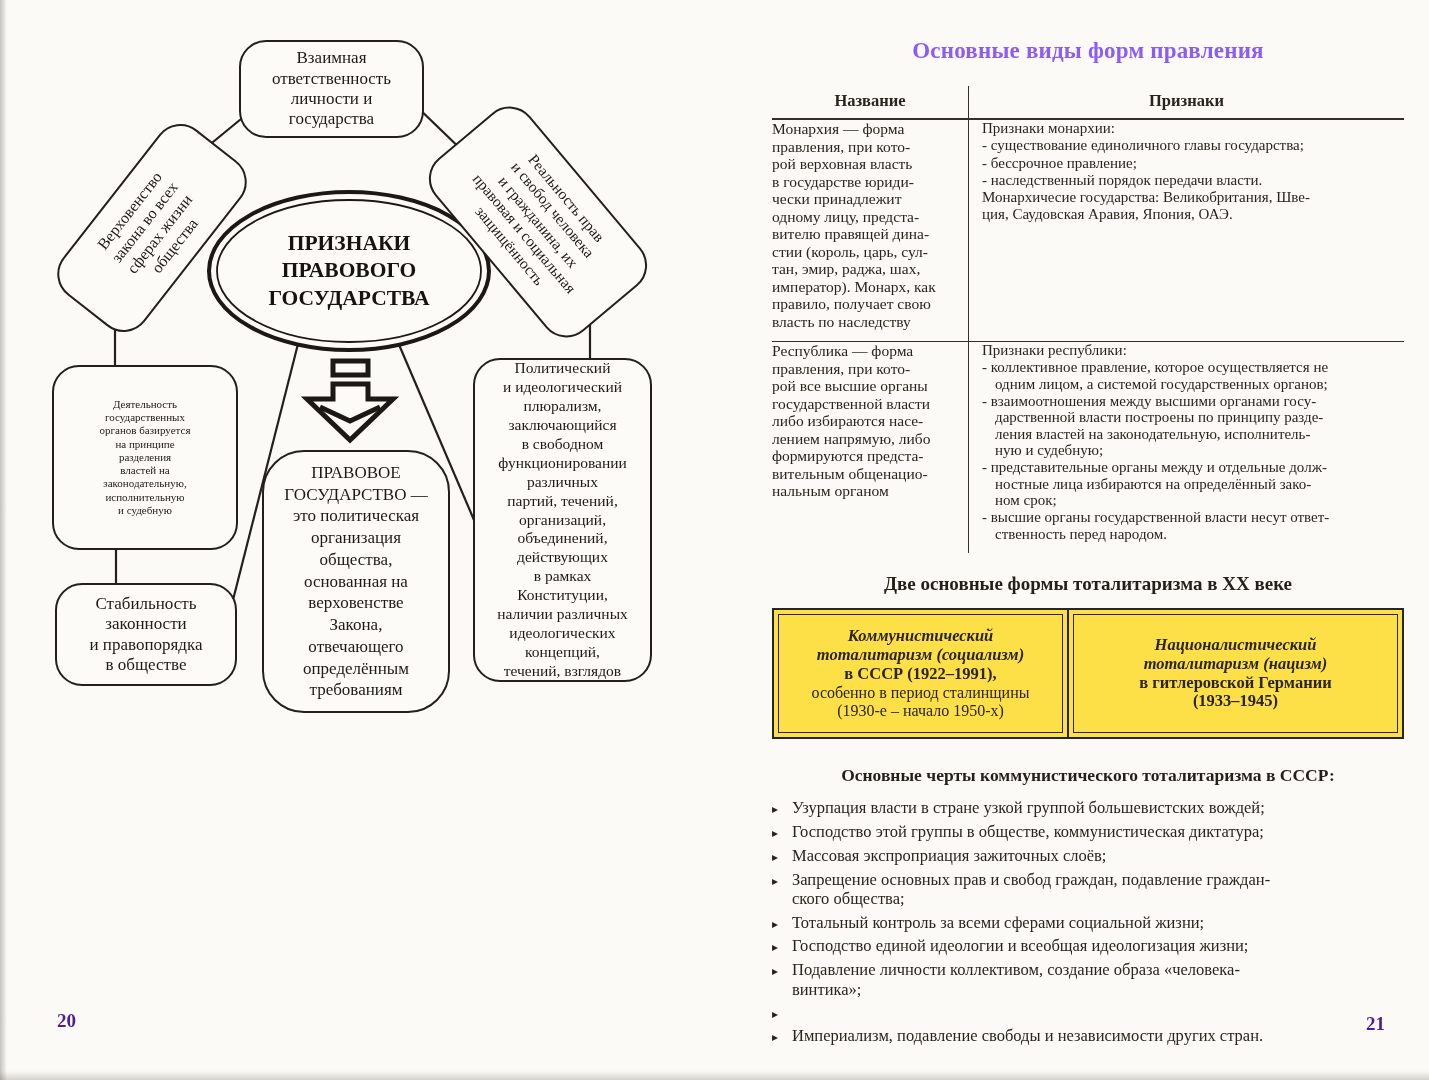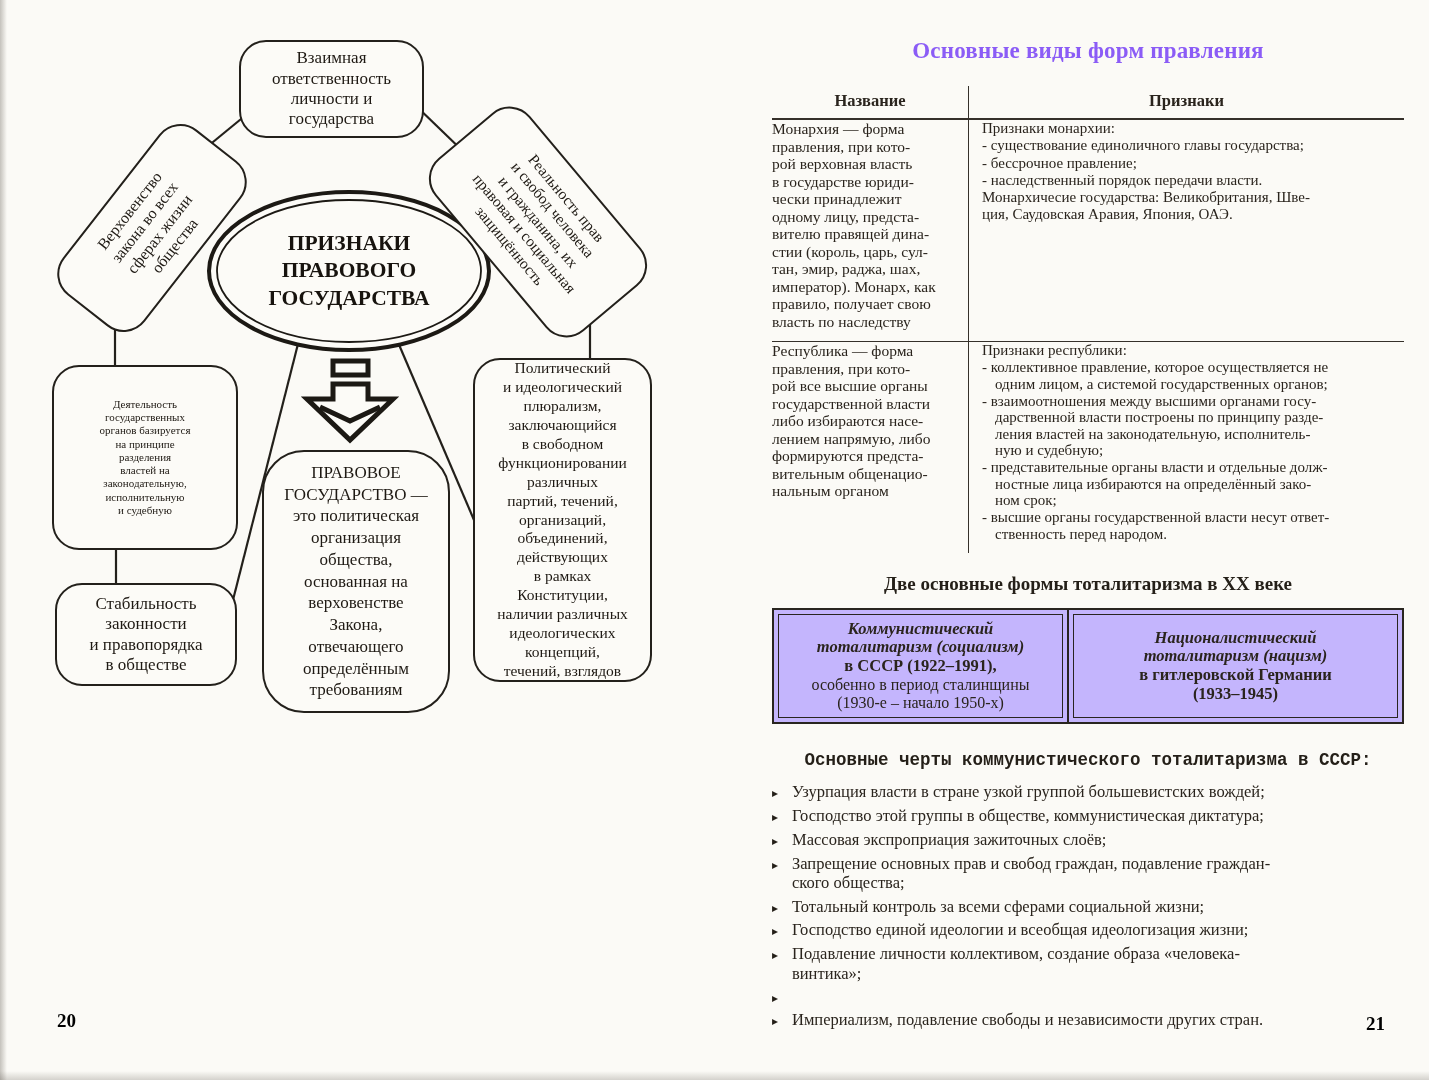--- a/index.html
+++ b/index.html
@@ -59,38 +59,38 @@
   .gt-h { font-weight:700; font-size:16.5px; text-align:center; padding:5px 0 7px; border-bottom:2.2px solid #35302a; }
   .gt-c { padding-bottom:11px; }
   .row1 { border-bottom:1.9px solid #35302a; }
   .name-text { font-size:15.5px; line-height:1.13; white-space:pre-line; }
   .signs { font-size:15px; line-height:1.09; }
   .signs-intro { white-space:pre-line; }
   .dash { padding-left:13px; text-indent:-13px; white-space:pre-line; margin-top:1px; }
   .note { white-space:pre-line; margin-top:1px;font-family:Liberation Serif, serif; }
 
   .t-title { margin-top:20px; text-align:center; font-weight:700; font-size:19px; color:#241f18; }
-  .tbox { margin-top:13px; border:2.6px solid #292520; display:grid; grid-template-columns:295px 1fr; height:116px; background:#c4b5fd; }
+  .tbox { margin-top:13px; border:2.6px solid #292520; display:grid; grid-template-columns:295px 1fr; height:131px; background:#fde047; }
   .tbox-half { padding:4px; }
   .tbox-half.first { border-right:2.6px solid #292520; }
   .tbox-inner {
     border:1.7px solid #292520; height:100%;
     display:flex; flex-direction:column; justify-content:center;
     text-align:center; padding:2px 6px;
   }
   .tb-emph { font-style:italic; font-weight:700; font-size:16.5px; line-height:1.14; white-space:pre-line; }
   .tb-bold { font-weight:700; font-size:16.5px; line-height:1.14; white-space:pre-line; }
   .tb-rest { font-size:16px; line-height:1.14; white-space:pre-line; }
 
-  .feat-title { margin:26px 0 12px; text-align:center; font-weight:700; font-size:17.5px; color:#241f18;font-family:Liberation Mono, monospace; }
+  .feat-title { margin:26px 0 12px; text-align:center; font-weight:700; font-size:17.5px; color:#241f18; }
   .feat-item { display:flex; margin-bottom:4.5px; font-size:16.5px; line-height:1.17; }
   .feat-marker { flex:none; width:20px; font-size:12px; padding-top:4px; color:#241f18; }
   .feat-text { white-space:pre-line; }
 
-  .pn { position:absolute; font-weight:700; font-size:19px; color:#000000; }
+  .pn { position:absolute; font-weight:700; font-size:19px; color:#4c1d95; }
   .pn-left  { left:57px;  top:1010px; }
   .pn-right { left:1366px; top:1013px; }
 </style>
 </head>
 <body>
 
 <div class="page-left">
 
   <svg class="connectors" width="720" height="760" viewBox="0 0 720 760">
     <g stroke="#23201b" stroke-width="2.2" fill="none">
@@ -226,21 +226,21 @@
 нальным органом</div>
     </div>
     <div class="gt-c colB signs">
       <div class="signs-intro">Признаки республики:</div>
       <div class="dash"><span>-</span> <span>коллективное правление, которое осуществляется не
 одним лицом, а системой государственных органов;</span></div>
       <div class="dash"><span>-</span> <span>взаимоотношения между высшими органами госу-
 дарственной власти построены по принципу разде-
 ления властей на законодательную, исполнитель-
 ную и судебную;</span></div>
-      <div class="dash"><span>-</span> <span>представительные органы власти и отдельные долж-
+      <div class="dash"><span>-</span> <span>представительные органы между и отдельные долж-
 ностные лица избираются на определённый зако-
 ном срок;</span></div>
       <div class="dash"><span>-</span> <span>высшие органы государственной власти несут ответ-
 ственность перед народом.</span></div>
     </div>
   </div>
 
   <div class="t-title">Две основные формы тоталитаризма в XX веке</div>
 
   <div class="tbox">

